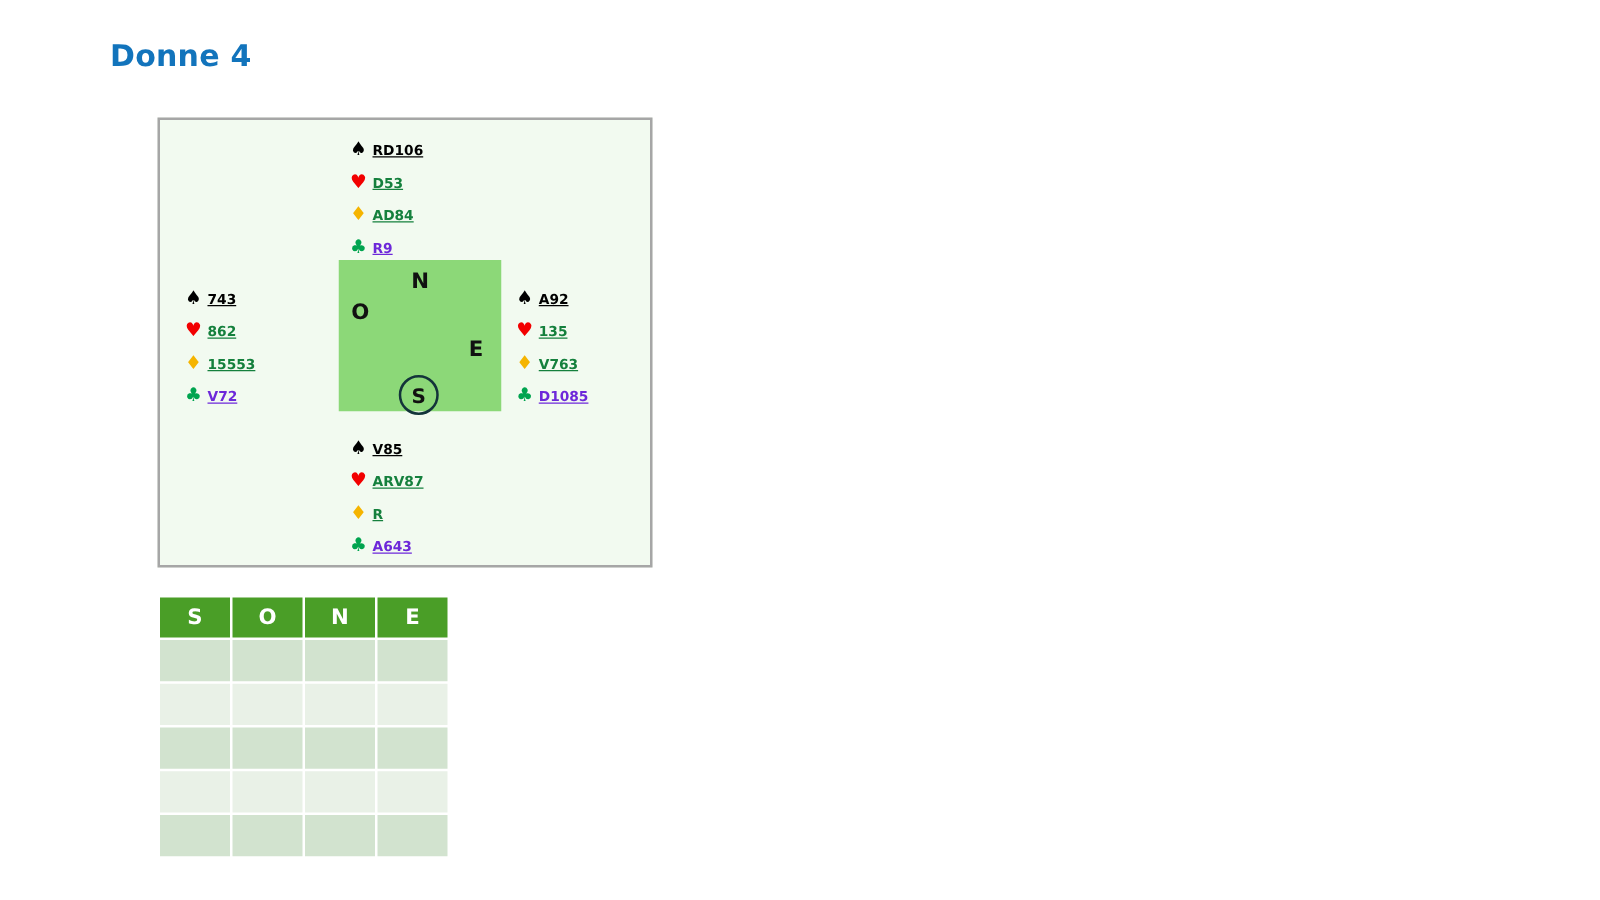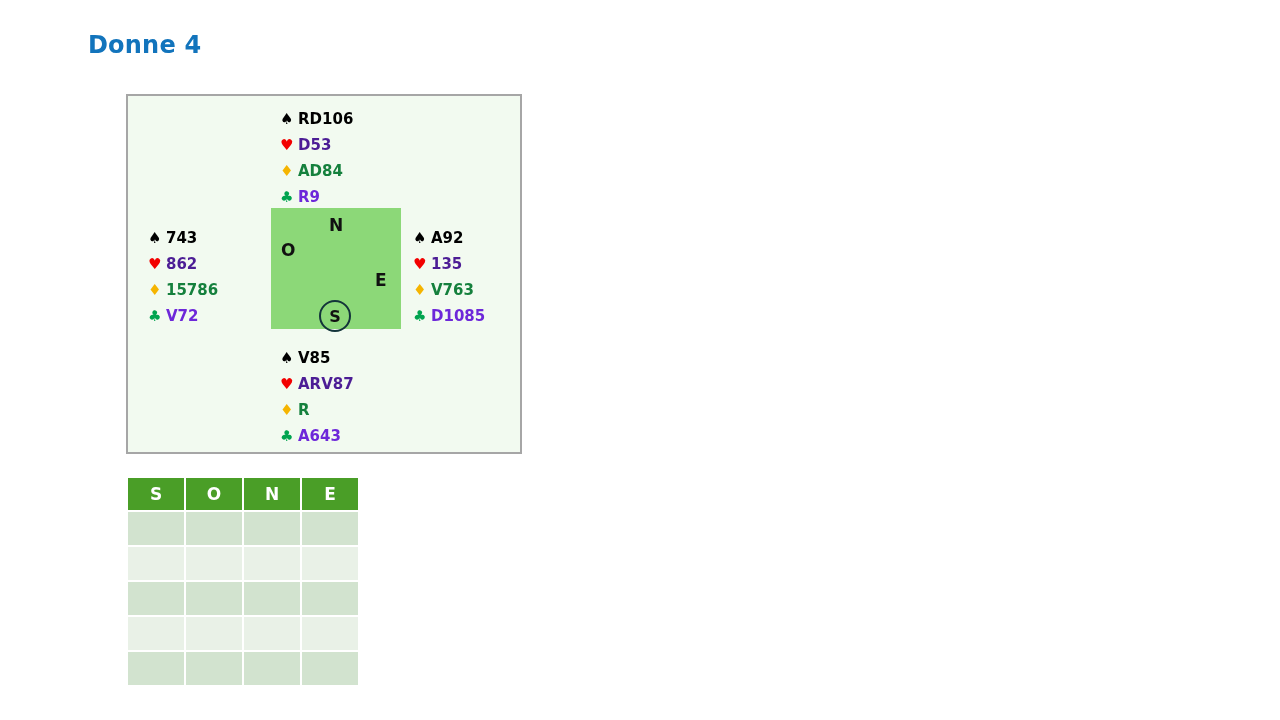--- a/index.html
+++ b/index.html
@@ -98,32 +98,33 @@
     white-space: nowrap;
   }
   .suit-sym {
     width: 18px;
     font-size: 15px;
     line-height: 26px;
     text-align: left;
     flex: 0 0 18px;
   }
   .suit-cards {
-    font-size: 15px;
+    font-size: 11px;
     font-weight: bold;
     line-height: 26px;
+    text-decoration: underline;
   }
 
   .s-spade  { color: #000000; }
   .s-heart  { color: #f20000; }
   .s-diam   { color: #f5b400; }
   .s-club   { color: #00a44f; }
 
   .c-spade  { color: #000000; }
-  .c-heart  { color: #4c1d95; }
+  .c-heart  { color: #15803d; }
   .c-diam   { color: #15803d; }
   .c-club   { color: #6d28d9; }
 
   
   .bidding-table {
     position: absolute;
     left: 126px;
     top: 476px;
     border-collapse: separate;
     border-spacing: 2px;
@@ -184,21 +185,21 @@
     <div class="suit-row">
       <span class="suit-sym s-spade">♠</span>
       <span class="suit-cards c-spade">743</span>
     </div>
     <div class="suit-row">
       <span class="suit-sym s-heart">♥</span>
       <span class="suit-cards c-heart">862</span>
     </div>
     <div class="suit-row">
       <span class="suit-sym s-diam">♦</span>
-      <span class="suit-cards c-diam">15786</span>
+      <span class="suit-cards c-diam">15553</span>
     </div>
     <div class="suit-row">
       <span class="suit-sym s-club">♣</span>
       <span class="suit-cards c-club">V72</span>
     </div>
   </div>
 
   <div class="compass">
     <span class="compass-label compass-n">N</span>
     <span class="compass-label compass-o">O</span>

